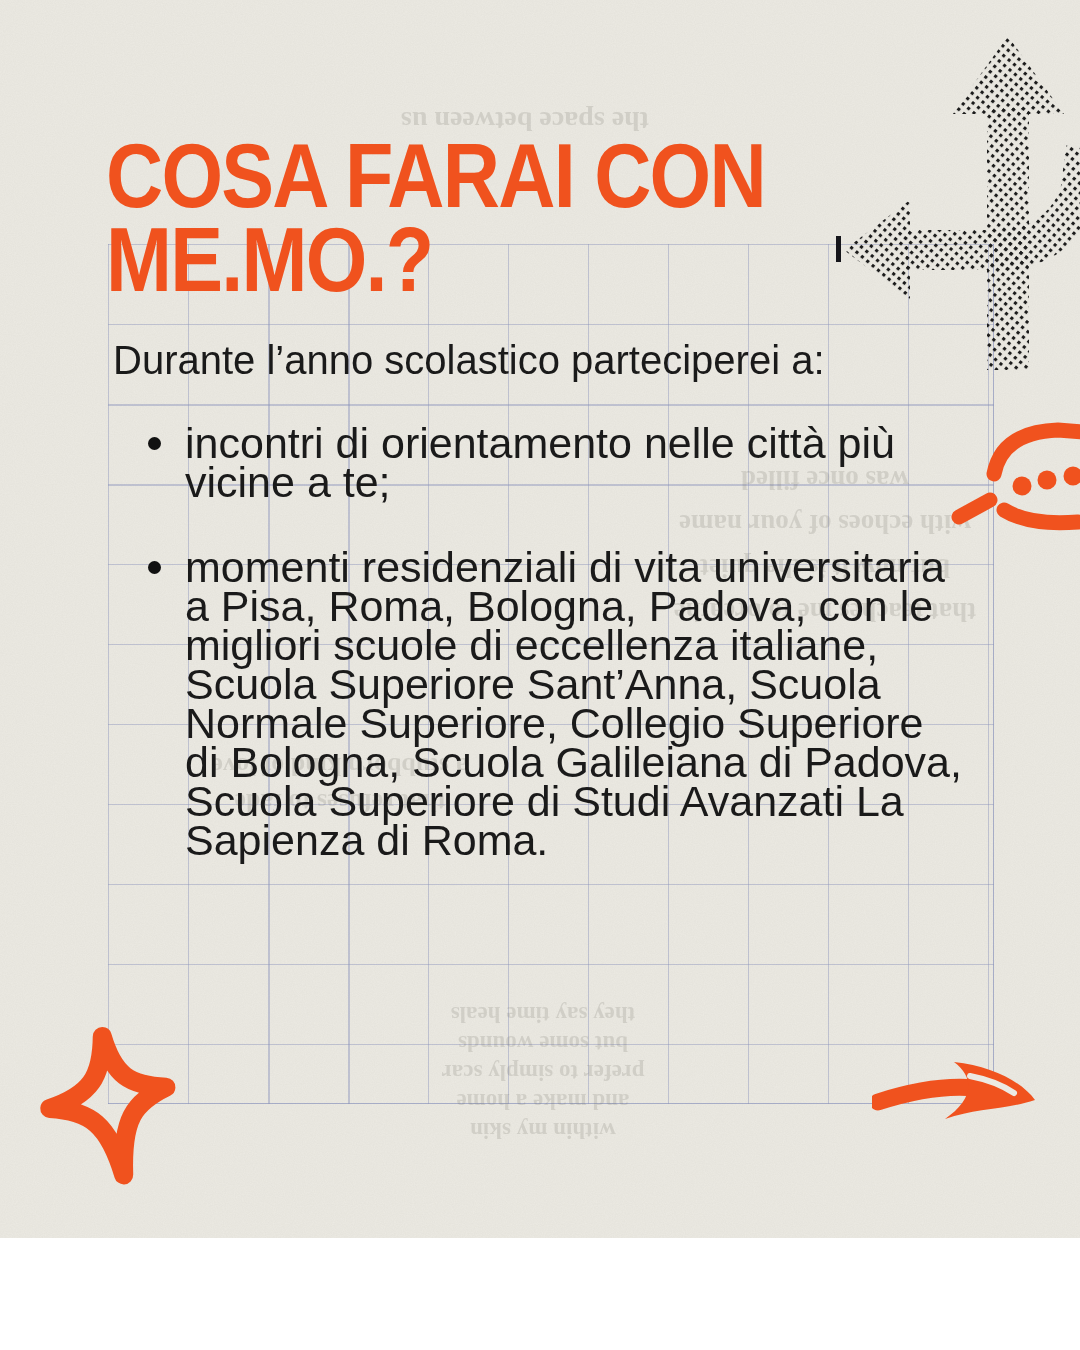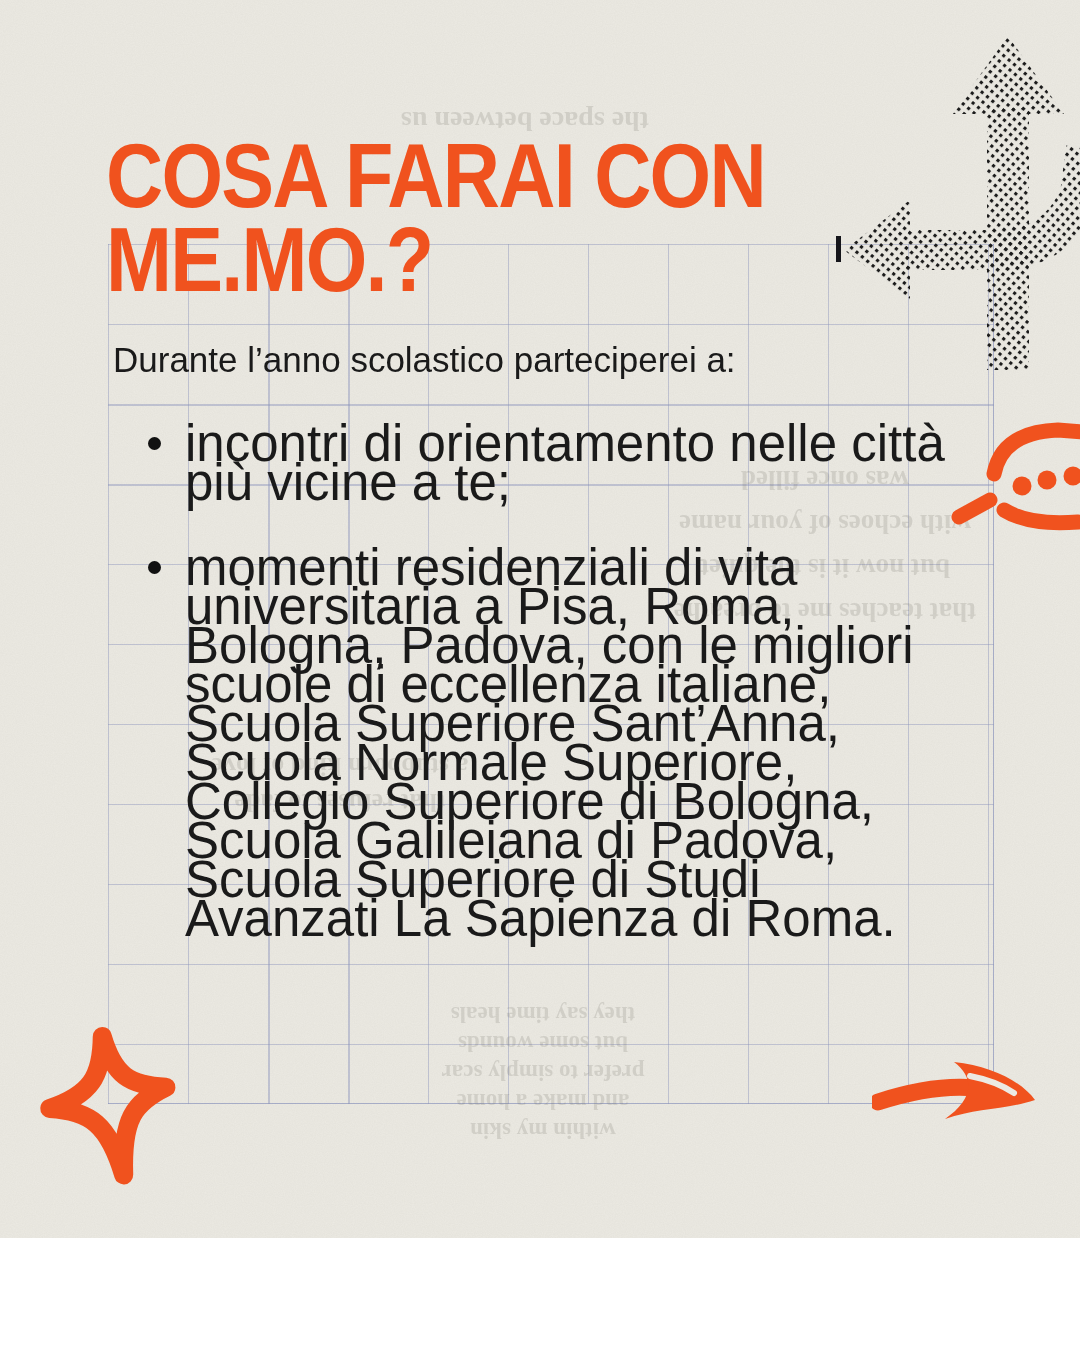--- a/index.html
+++ b/index.html
@@ -40,29 +40,29 @@
 
   
   .title {
     position:absolute; left:106px; top:134px; z-index:4;
     color:#F0521E; font-weight:900; font-size:90px; line-height:84px;
     letter-spacing:-2px; transform:scaleX(.88); transform-origin:left top;
     white-space:nowrap;
   }
   .intro {
     position:absolute; left:113px; top:338px; z-index:4;
-    font-size:35px; line-height:44px; font-weight:500; width:900px;
+    font-size:40px; line-height:44px; font-weight:500; width:900px;
   }
   .bullets {
     position:absolute; left:148px; top:424px; width:830px; z-index:4;
     list-style:none;
   }
   .bullets li {
     position:relative; padding-left:37px; width:817px;
-    font-size:51px; line-height:39px; font-weight:500; margin-bottom:46px;
+    font-size:43px; line-height:39px; font-weight:500; margin-bottom:46px;
   }
   .bullets li .dot {
     position:absolute; left:0; top:13px; width:13px; height:13px;
     border-radius:50%; background:#111;
   }
   .bullets li .btxt { display:block; width:780px; }
 
   
   .halftone-arrows { position:absolute; left:820px; top:0; z-index:2; }
   .tick-mark { position:absolute; left:836px; top:236px; width:5px; height:26px; background:#15151a; z-index:2; }

